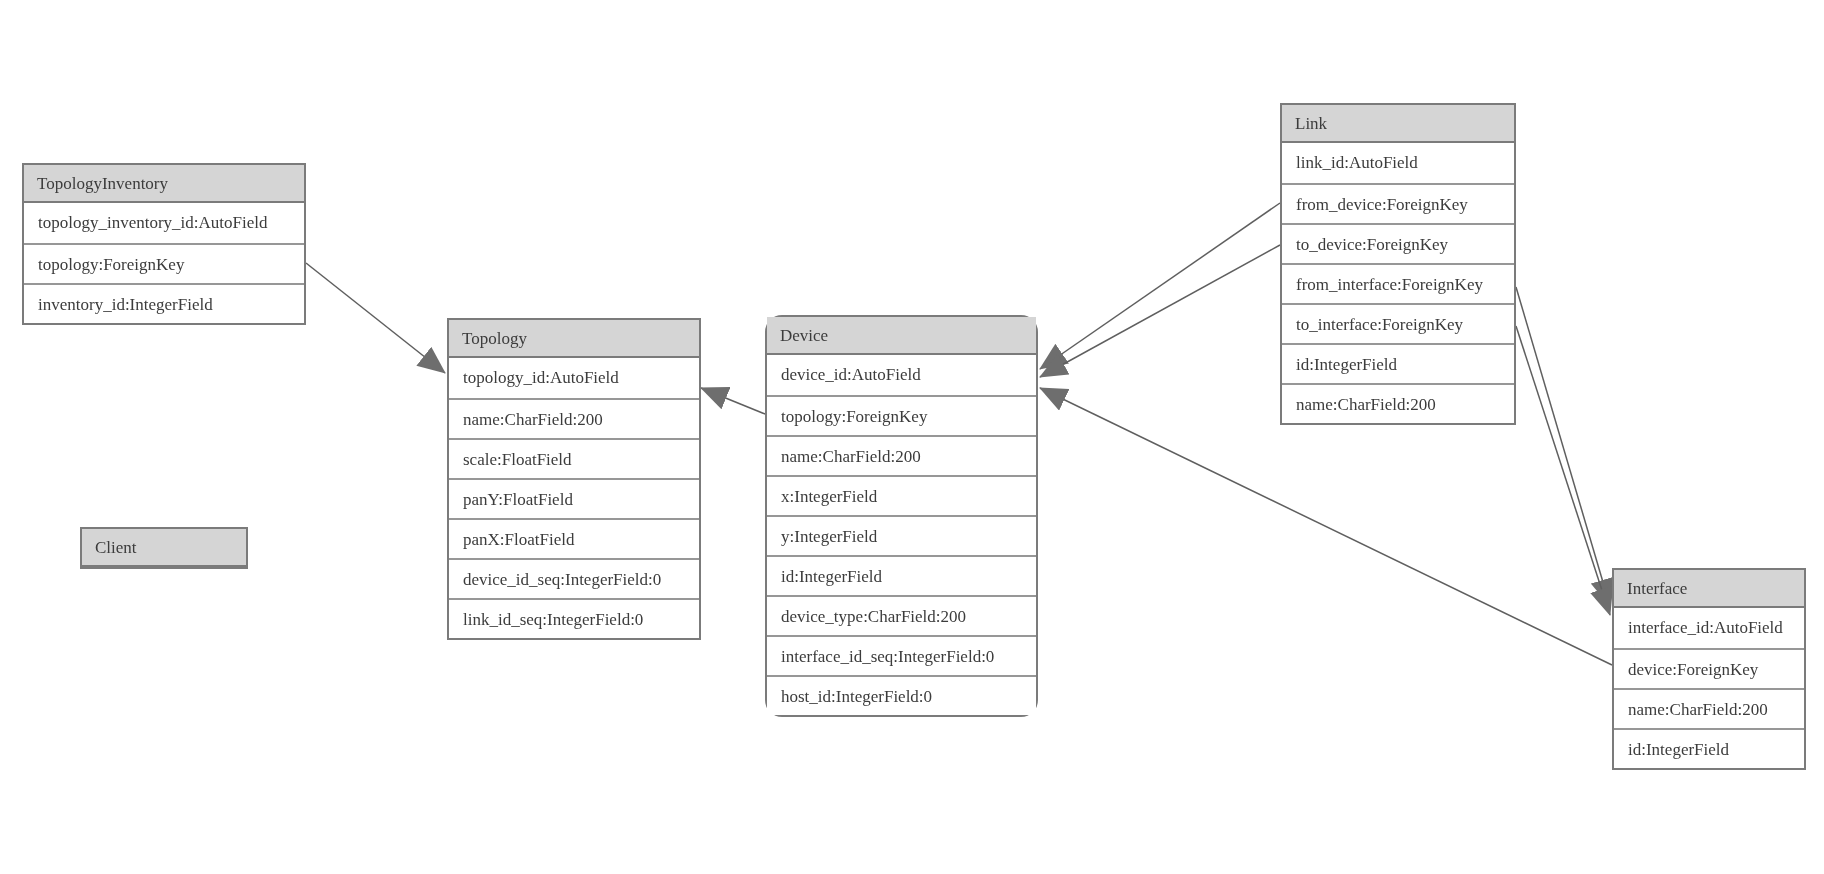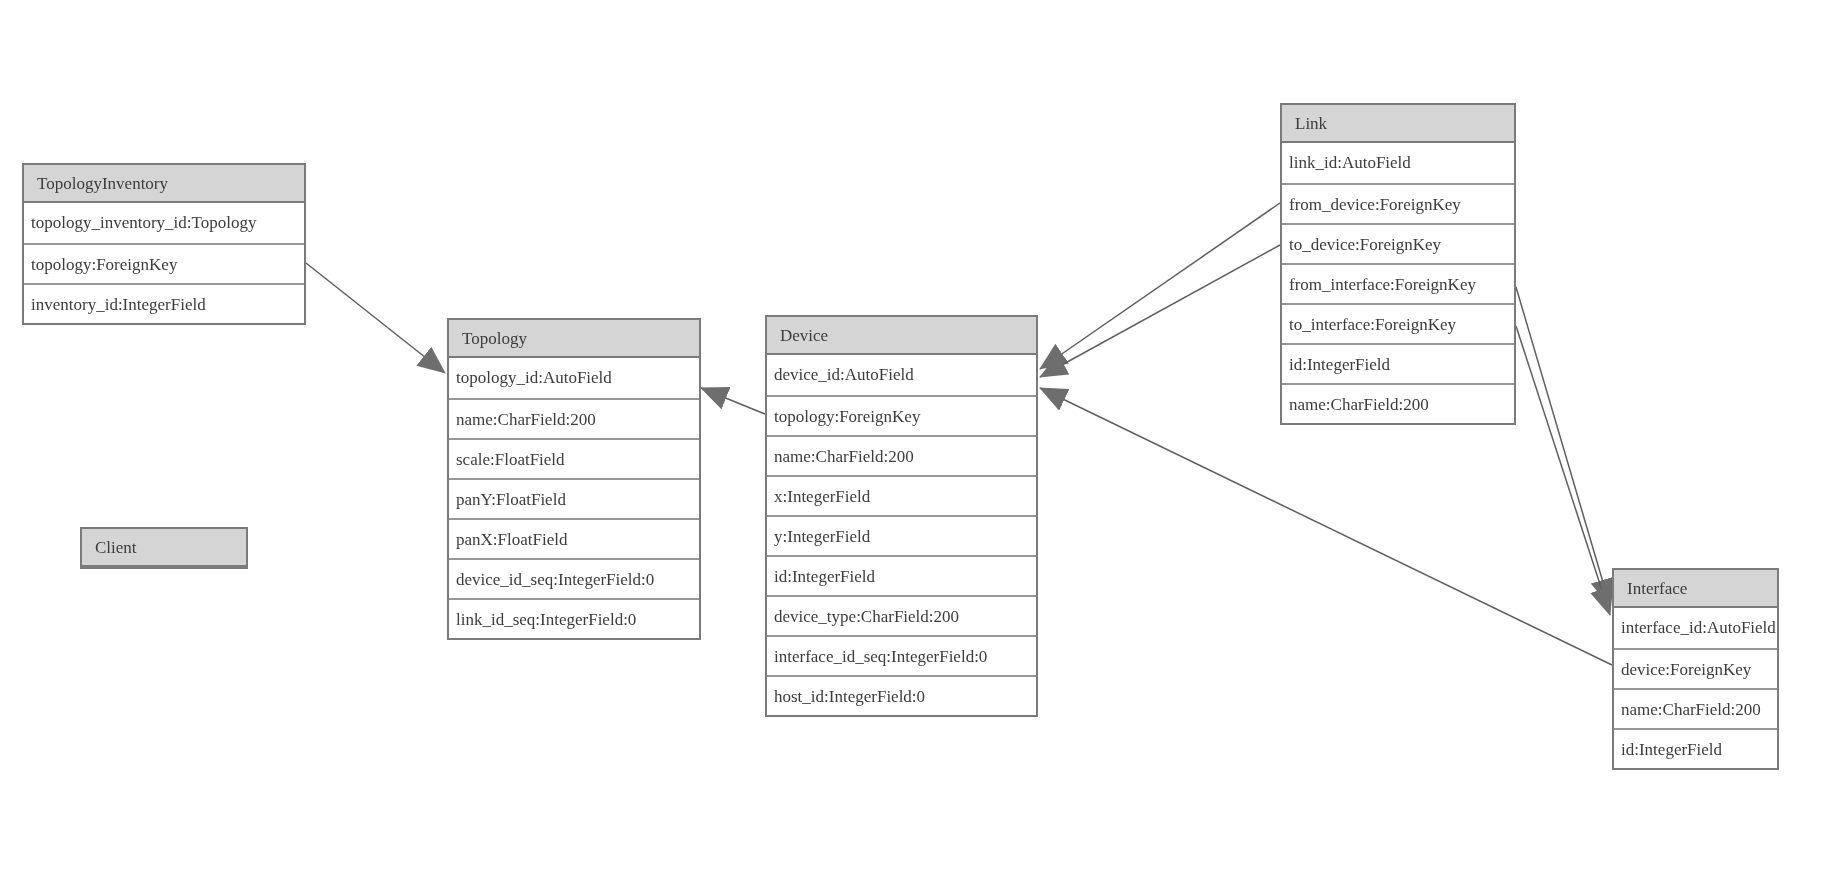--- a/index.html
+++ b/index.html
@@ -39,21 +39,21 @@
     border-bottom: 2px solid #7b7b7b;
     padding-left: 13px;
     white-space: nowrap;
     overflow: hidden;
     box-sizing: border-box;
   }
   .entity-row {
     height: 40px;
     line-height: 40px;
     background: #ffffff;
-    padding-left: 7px;
+    padding-left: 14px;
     white-space: nowrap;
     overflow: hidden;
     box-sizing: border-box;
   }
   .entity-row + .entity-row {
     border-top: 2px solid #979797;
   }
 </style>
 </head>
 <body>
@@ -71,38 +71,38 @@
         <line x1="1280" y1="203" x2="1040" y2="369" stroke="#5f5f5f" stroke-width="1.5" marker-end="url(#arrowhead)"></line>
         <line x1="1280" y1="245" x2="1040" y2="377" stroke="#5f5f5f" stroke-width="1.5" marker-end="url(#arrowhead)"></line>
         <line x1="1612" y1="665" x2="1040" y2="388" stroke="#5f5f5f" stroke-width="1.5" marker-end="url(#arrowhead)"></line>
         <line x1="1516" y1="287" x2="1610" y2="606" stroke="#5f5f5f" stroke-width="1.5" marker-end="url(#arrowhead)"></line>
         <line x1="1516" y1="326" x2="1610" y2="615" stroke="#5f5f5f" stroke-width="1.5" marker-end="url(#arrowhead)"></line>
       </g>
   </svg>
   <div id="entities">
       <div class="entity" style="left: 22px; top: 163px; width: 284px;">
         <div class="entity-header">TopologyInventory</div>
-        <div class="entity-row">topology_inventory_id:Topology</div>
+        <div class="entity-row">topology_inventory_id:AutoField</div>
         <div class="entity-row">topology:ForeignKey</div>
         <div class="entity-row">inventory_id:IntegerField</div>
       </div>
       <div class="entity" style="left: 447px; top: 318px; width: 254px;">
         <div class="entity-header">Topology</div>
         <div class="entity-row">topology_id:AutoField</div>
         <div class="entity-row">name:CharField:200</div>
         <div class="entity-row">scale:FloatField</div>
         <div class="entity-row">panY:FloatField</div>
         <div class="entity-row">panX:FloatField</div>
         <div class="entity-row">device_id_seq:IntegerField:0</div>
         <div class="entity-row">link_id_seq:IntegerField:0</div>
       </div>
       <div class="entity" style="left: 80px; top: 527px; width: 168px;">
         <div class="entity-header">Client</div>
       </div>
-      <div class="entity" style="left: 765px; top: 315px; width: 273px;">
+      <div class="entity" style="left: 765px; top: 315px; width: 273px; border-radius: 17px;">
         <div class="entity-header">Device</div>
         <div class="entity-row">device_id:AutoField</div>
         <div class="entity-row">topology:ForeignKey</div>
         <div class="entity-row">name:CharField:200</div>
         <div class="entity-row">x:IntegerField</div>
         <div class="entity-row">y:IntegerField</div>
         <div class="entity-row">id:IntegerField</div>
         <div class="entity-row">device_type:CharField:200</div>
         <div class="entity-row">interface_id_seq:IntegerField:0</div>
         <div class="entity-row">host_id:IntegerField:0</div>
@@ -110,21 +110,21 @@
       <div class="entity" style="left: 1280px; top: 103px; width: 236px;">
         <div class="entity-header">Link</div>
         <div class="entity-row">link_id:AutoField</div>
         <div class="entity-row">from_device:ForeignKey</div>
         <div class="entity-row">to_device:ForeignKey</div>
         <div class="entity-row">from_interface:ForeignKey</div>
         <div class="entity-row">to_interface:ForeignKey</div>
         <div class="entity-row">id:IntegerField</div>
         <div class="entity-row">name:CharField:200</div>
       </div>
-      <div class="entity" style="left: 1612px; top: 568px; width: 167px;">
+      <div class="entity" style="left: 1612px; top: 568px; width: 194px;">
         <div class="entity-header">Interface</div>
         <div class="entity-row">interface_id:AutoField</div>
         <div class="entity-row">device:ForeignKey</div>
         <div class="entity-row">name:CharField:200</div>
         <div class="entity-row">id:IntegerField</div>
       </div>
     </div>
 </div>
 
 </body></html>

